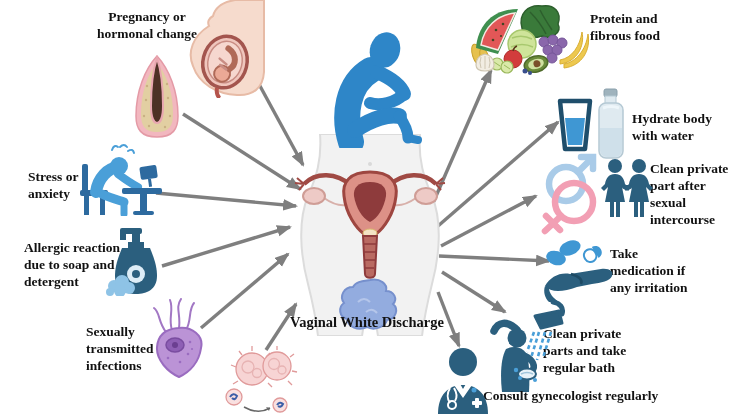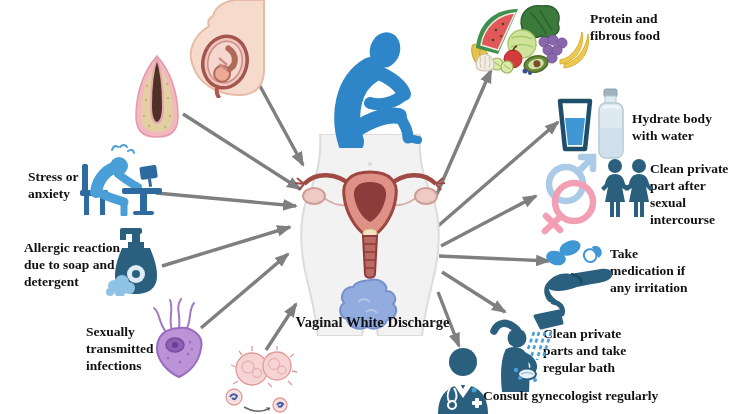--- a/index.html
+++ b/index.html
@@ -1,20 +1,20 @@
 <!DOCTYPE html>
 <html><head>
 <meta charset="utf-8">
 <style>
   html,body{margin:0;padding:0;background:#fff;}
   #canvas{position:relative;width:736px;height:414px;background:#ffffff;overflow:hidden;
           font-family:"Liberation Serif",serif;}
   .label{position:absolute;font-weight:bold;font-size:13.5px;line-height:1.26;color:#111;
          white-space:pre-line;}
-  .center-label{font-size:14.5px;text-align:center;}
+  .center-label{font-size:14.5px;}
   .icon{position:absolute;}
   svg{display:block;}
   #arrows{position:absolute;left:0;top:0;}
 </style>
 </head>
 <body>
 
 <div id="canvas">
 
   <svg id="arrows" width="736" height="414" viewBox="0 0 736 414">
@@ -74,20 +74,22 @@
         <path d="M30,102 C48,90 64,86 74,88" stroke-width="16"></path>
         <path d="M74,88 C80,96 83,104 83,110" stroke-width="11"></path>
         <path d="M83,110 L93,112" stroke-width="8"></path>
       </g>
       <ellipse cx="60" cy="22" rx="15" ry="18" fill="#2e86c8" transform="rotate(18 60 22)"></ellipse>
     </svg>
   </div>
 
   <div class="label center-label" style="left:290px;top:313px;width:165px">Vaginal White Discharge</div>
 
+  <div class="label" style="left:88px;top:8px;width:118px;text-align:center">Pregnancy or
+hormonal change</div>
   <div class="icon" style="left:183px;top:0px">
     <svg width="82" height="98" viewBox="0 0 82 98">
       <path d="M52,0 C40,2 32,8 30,16 C26,18 24,22 26,26 C10,36 4,52 10,66 C16,84 34,94 54,95 C70,96 80,88 81,72 L81,0 Z" fill="#f6dbcd" stroke="#e7bba6" stroke-width="2"></path>
       <g transform="rotate(14 42 62)">
         <ellipse cx="42" cy="62" rx="22" ry="26" fill="#f0c6bd" stroke="#a3554e" stroke-width="3.5"></ellipse>
         <ellipse cx="42" cy="62" rx="17" ry="21" fill="#f6d7cf" stroke="#c98d84" stroke-width="1.5"></ellipse>
         <circle cx="42" cy="74" r="8" fill="#eba996" stroke="#b06a58" stroke-width="2"></circle>
         <path d="M42,48 C52,52 54,62 48,68" fill="none" stroke="#b06a58" stroke-width="6" stroke-linecap="round"></path>
         <path d="M36,60 l8,4 M38,66 l7,3" stroke="#c98d84" stroke-width="2.5" stroke-linecap="round"></path>
       </g>

